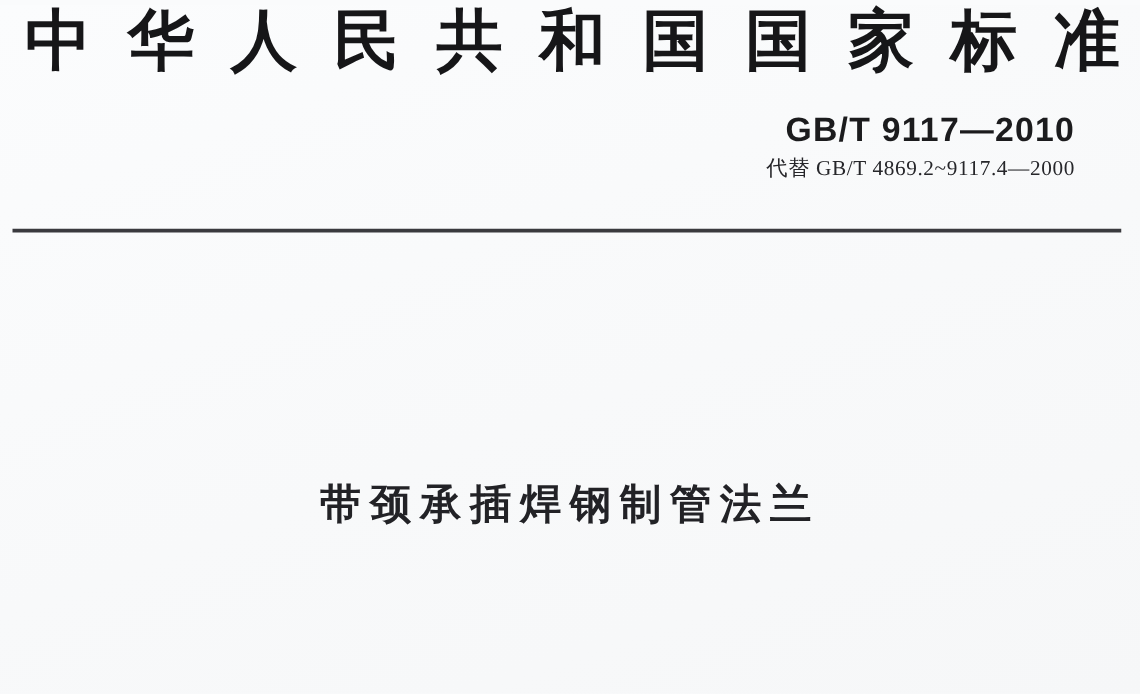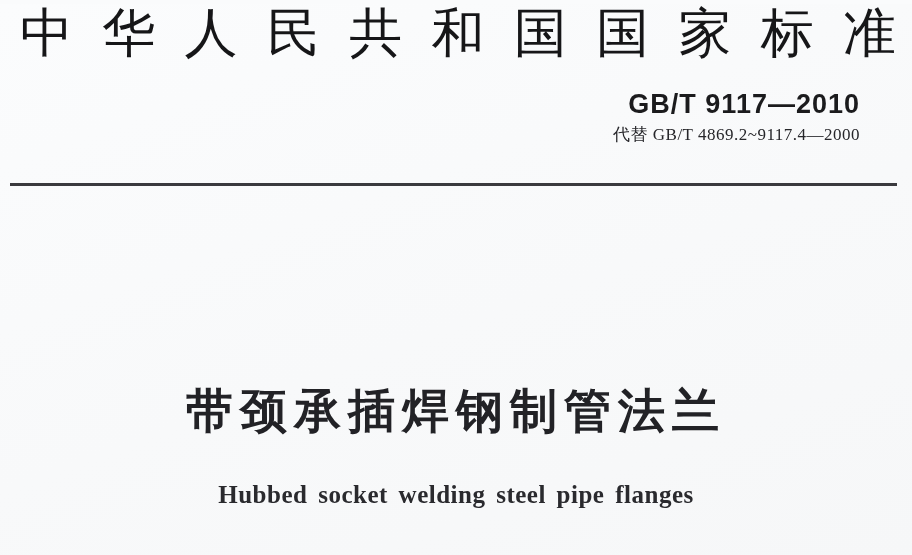--- a/index.html
+++ b/index.html
@@ -16,21 +16,21 @@
   }
   .page {
     position: relative;
     width: 912px;
     height: 555px;
     background: linear-gradient(160deg, #fbfcfd 0%, #f8f9fa 55%, #f6f7f8 100%);
   }
   .top-title {
     margin: 4px 16px 0 20px;
     font-family: "Liberation Serif", serif;
-    font-weight: normal;
+    font-weight: bold;
     font-size: 53px;
     line-height: 1.12;
     color: #161618;
     text-align: justify;
     text-align-last: justify;
     text-justify: inter-character;
     white-space: nowrap;
   }
   .std-block {
     margin: 27px 52px 0 0;
@@ -54,21 +54,21 @@
   .rule {
     height: 3px;
     background: #3a3a3e;
     margin: 37px 15px 0 10px;
   }
   .main-title-zh {
     margin-top: 200px;
     text-align: center;
     font-family: "Liberation Sans", sans-serif;
     font-weight: bold;
-    font-size: 47px;
+    font-size: 33px;
     line-height: 1.05;
     letter-spacing: 7px;
     color: #222226;
   }
   .main-title-en {
     margin-top: 46px;
     text-align: center;
     font-family: "Liberation Serif", serif;
     font-weight: bold;
     font-size: 25px;
@@ -86,15 +86,14 @@
 
   <div class="std-block">
     <div class="std-number">GB/T 9117—2010</div>
     <div class="replaces">代替 GB/T 4869.2~9117.4—2000</div>
   </div>
 
   <div class="rule"></div>
 
   <div class="main-title-zh">带颈承插焊钢制管法兰</div>
 
-  <div class="main-title-en">Hubbed socket welding steel pipe flanges</div>
 
 </div>
 
 </body></html>

